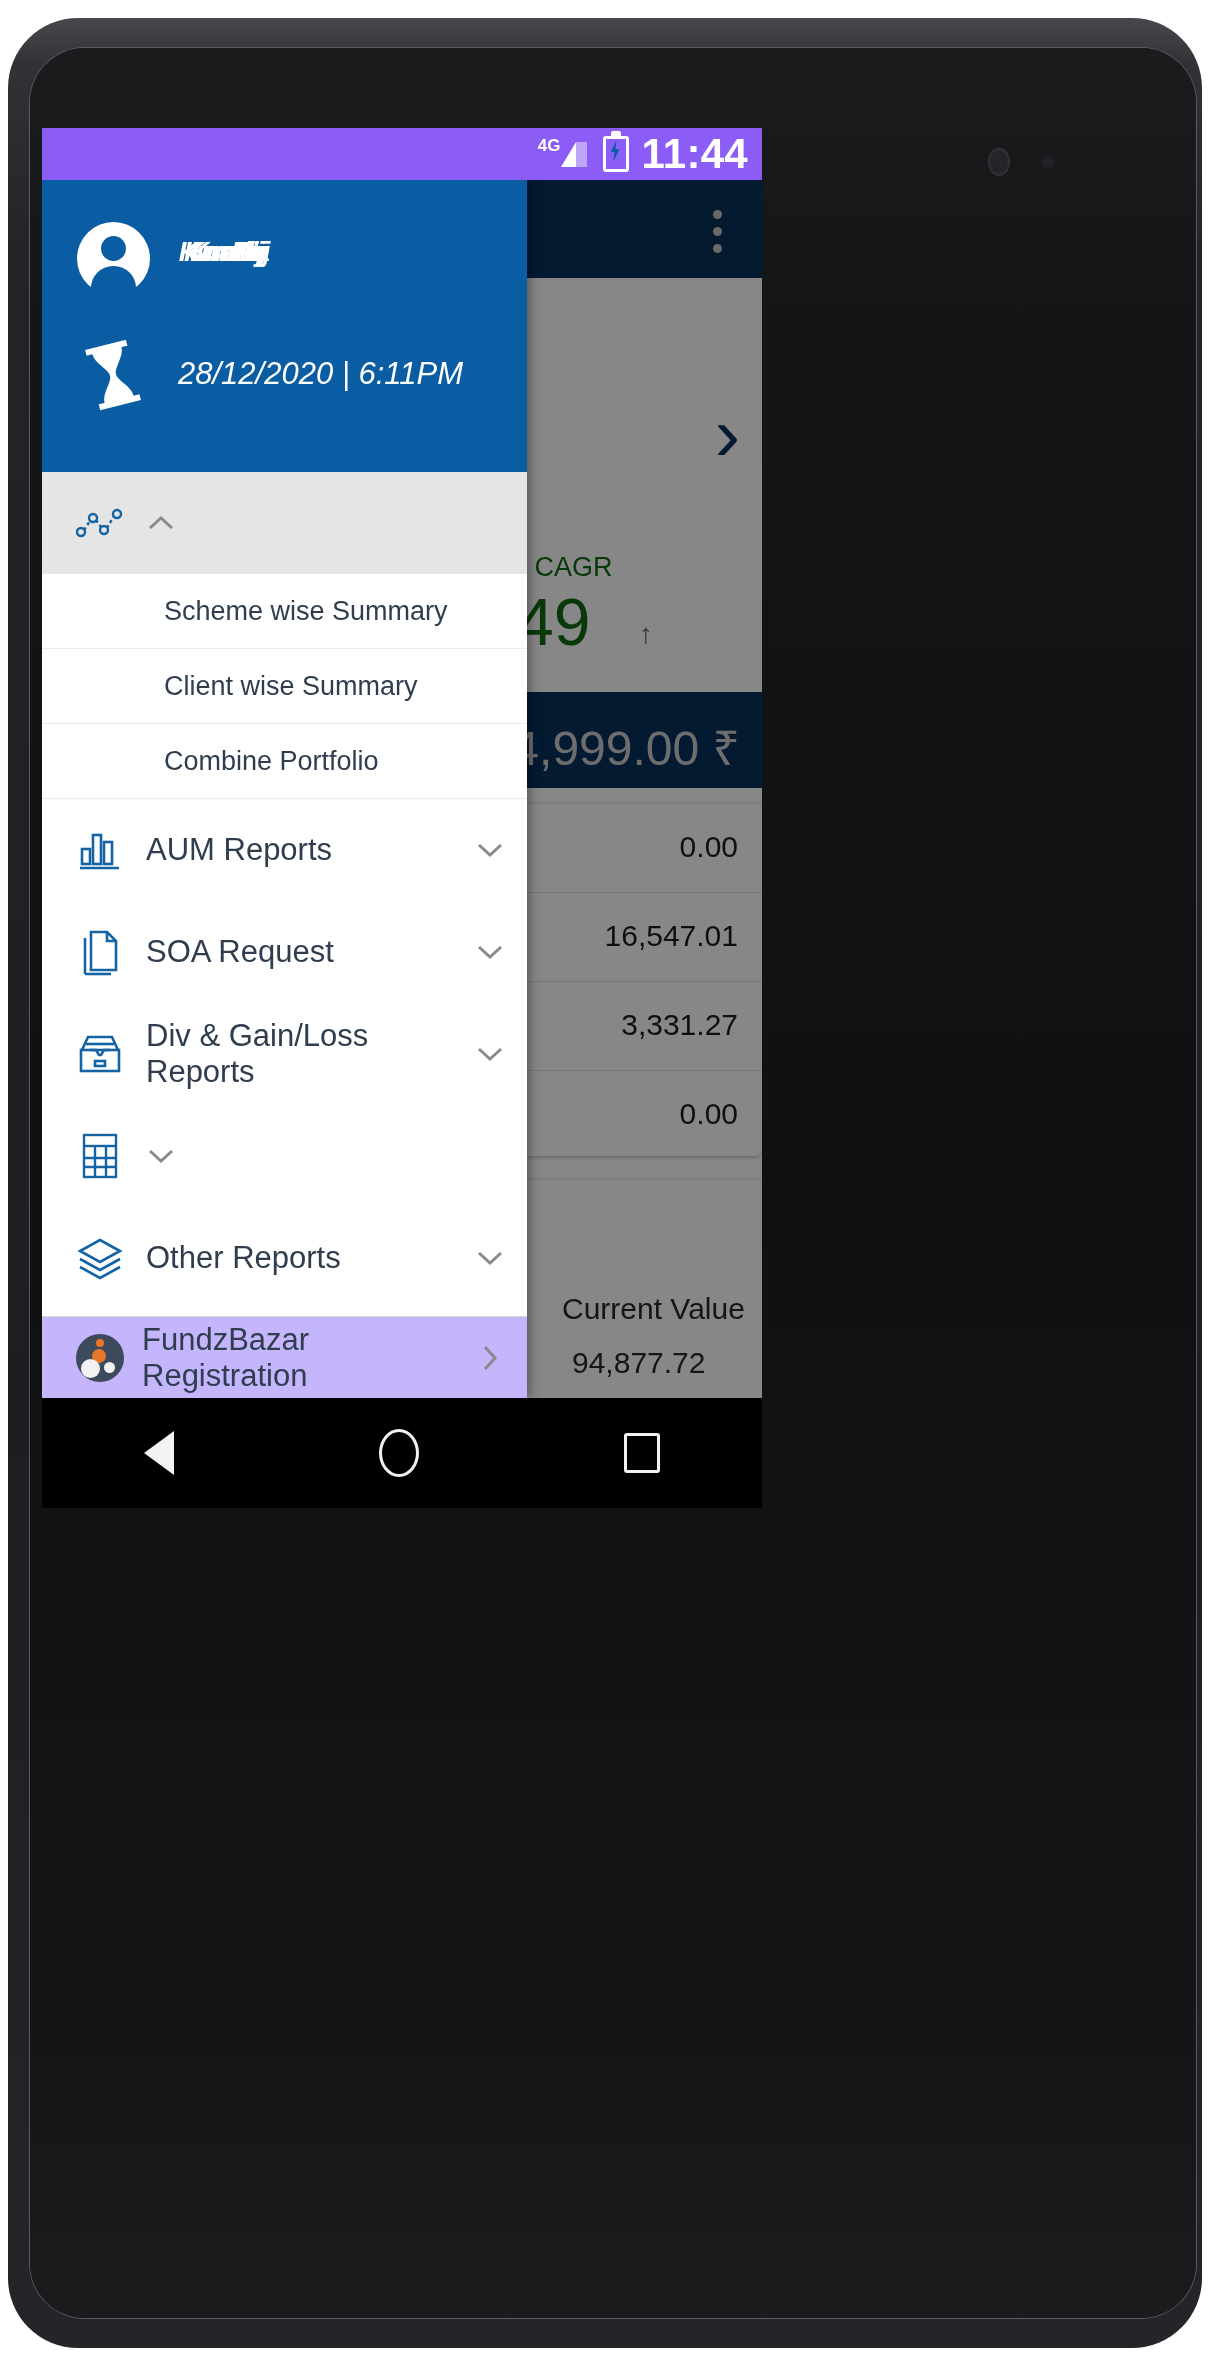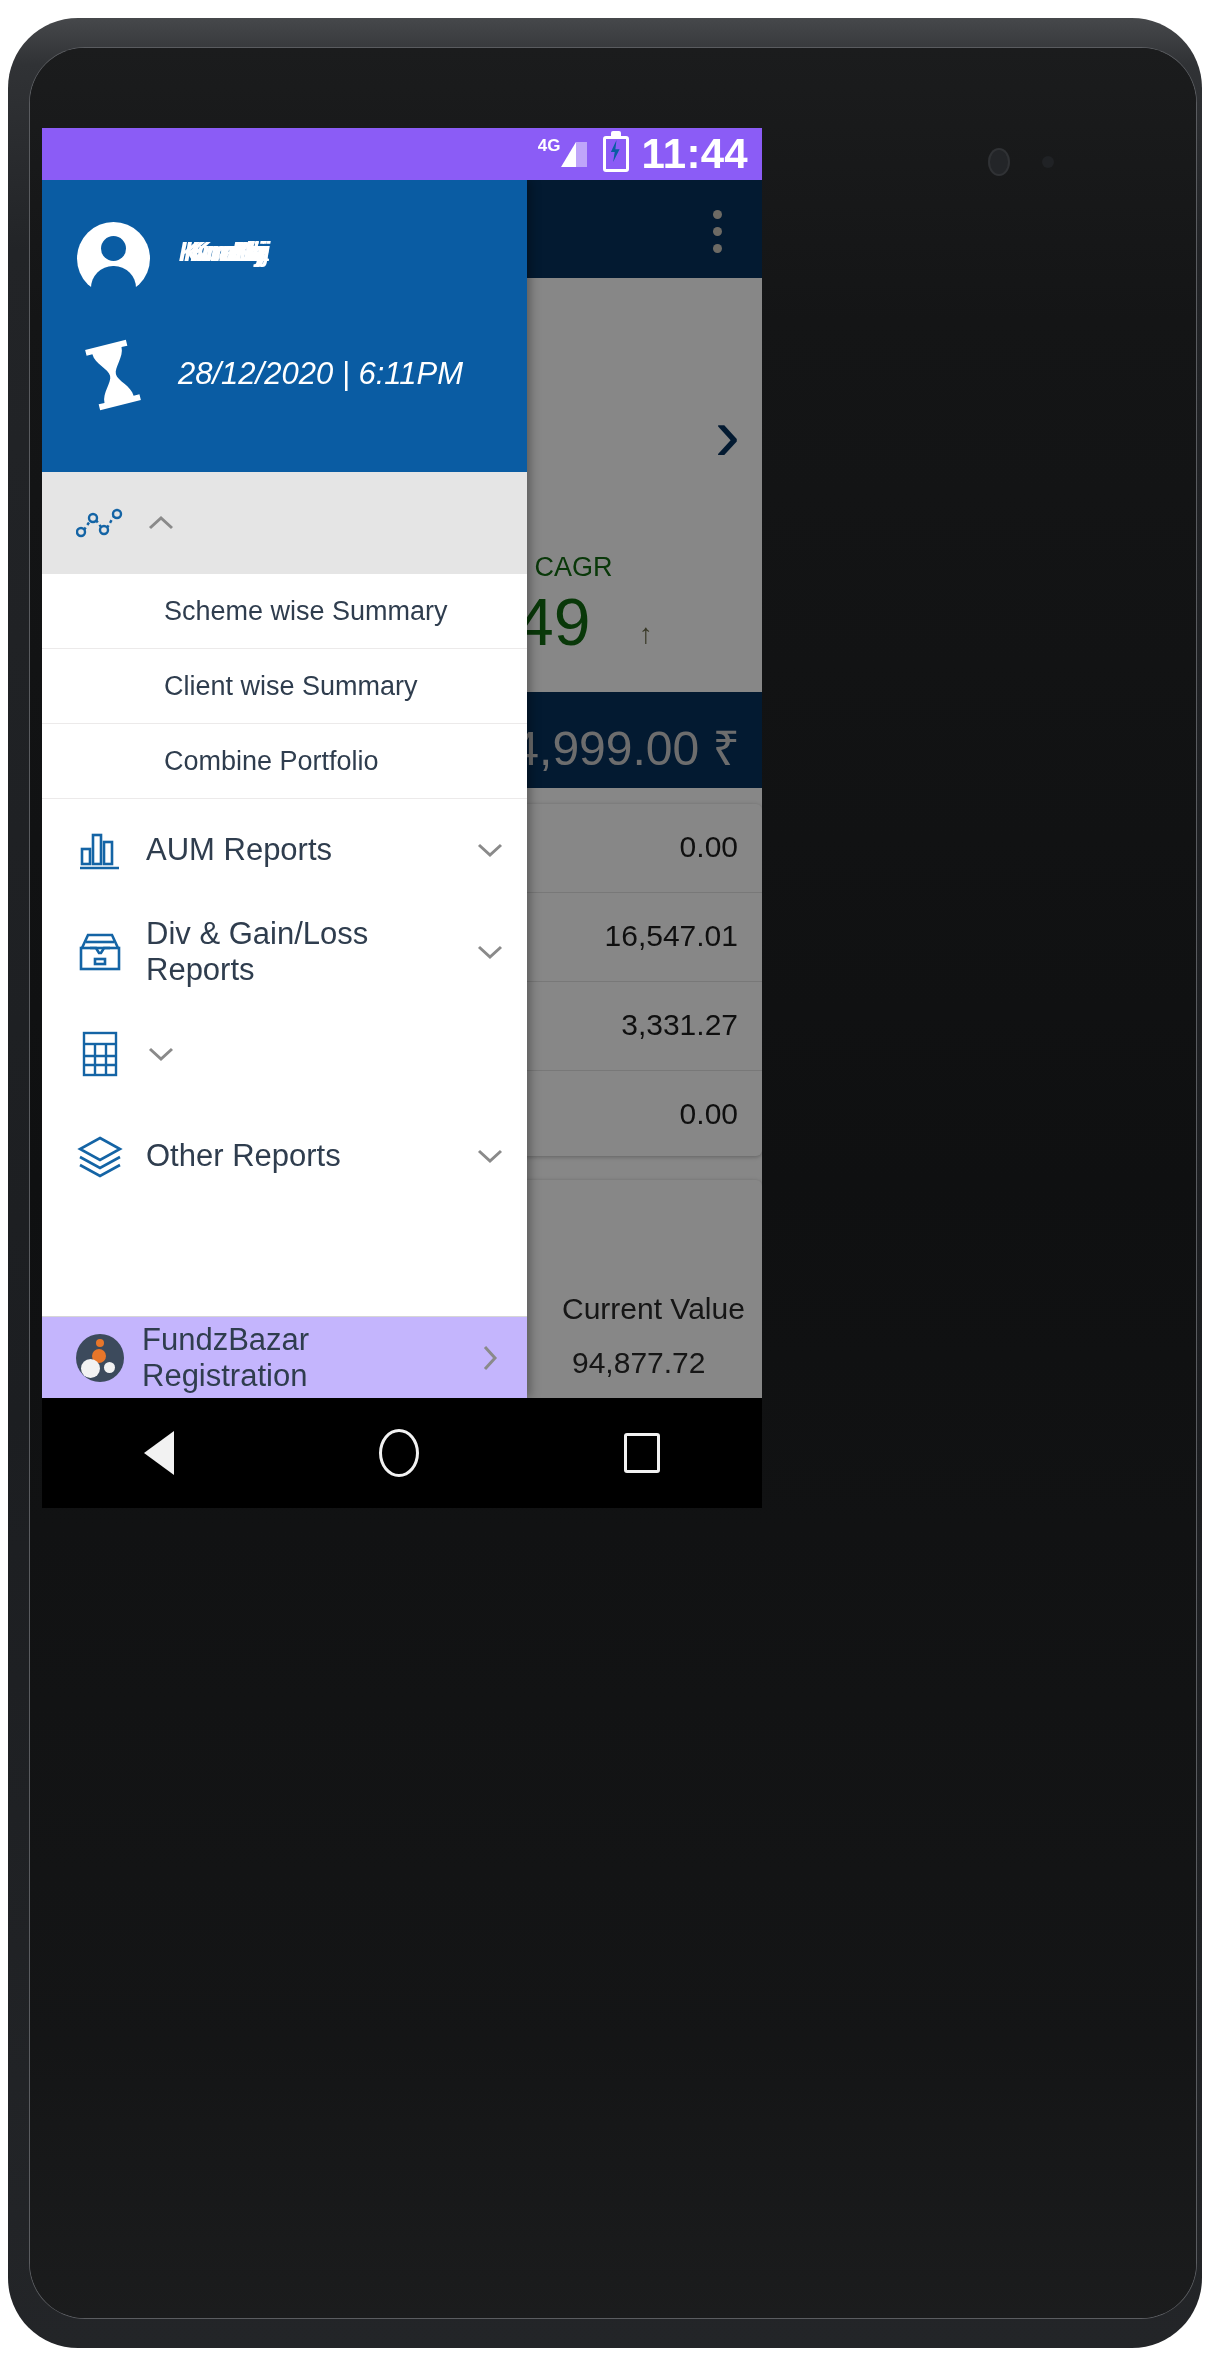--- a/index.html
+++ b/index.html
@@ -237,20 +237,36 @@
             </svg>
           </span>
           <span class="dr-label">AUM Reports</span>
           <span class="dr-chev">
             <svg width="28" height="18" viewBox="0 0 28 18" fill="none" stroke="#8a8a8a" stroke-width="3">
                 <path d="M3 4 L14 14 L25 4"></path>
               </svg>
           </span>
         </div>
 
+        <div class="dr-item">
+          <span class="dr-icon">
+            <svg width="44" height="48" viewBox="0 0 44 48" fill="none" stroke="#1464a5" stroke-width="2.6">
+              <path d="M13 4 H29 L38 13 V42 H13 Z"></path>
+                <path d="M7 10 V46"></path>
+                <path d="M7 46 H33"></path>
+              <path d="M29 4 V13 H38"></path>
+            </svg>
+          </span>
+          <span class="dr-label">SOA Request</span>
+          <span class="dr-chev">
+            <svg width="28" height="18" viewBox="0 0 28 18" fill="none" stroke="#8a8a8a" stroke-width="3">
+                <path d="M3 4 L14 14 L25 4"></path>
+              </svg>
+          </span>
+        </div>
 
         <div class="dr-item">
           <span class="dr-icon">
             <svg width="48" height="44" viewBox="0 0 48 44" fill="none" stroke="#1464a5" stroke-width="2.6">
               <path d="M6 18 L12 5 H36 L42 18"></path>
                 <rect x="5" y="18" width="38" height="21"></rect>
               <path d="M14 18 H20 L23 23 H25 L28 18 H34"></path>
                 <rect x="19" y="29" width="10" height="5"></rect>
               <path d="M10 12 H38"></path>
             </svg>

